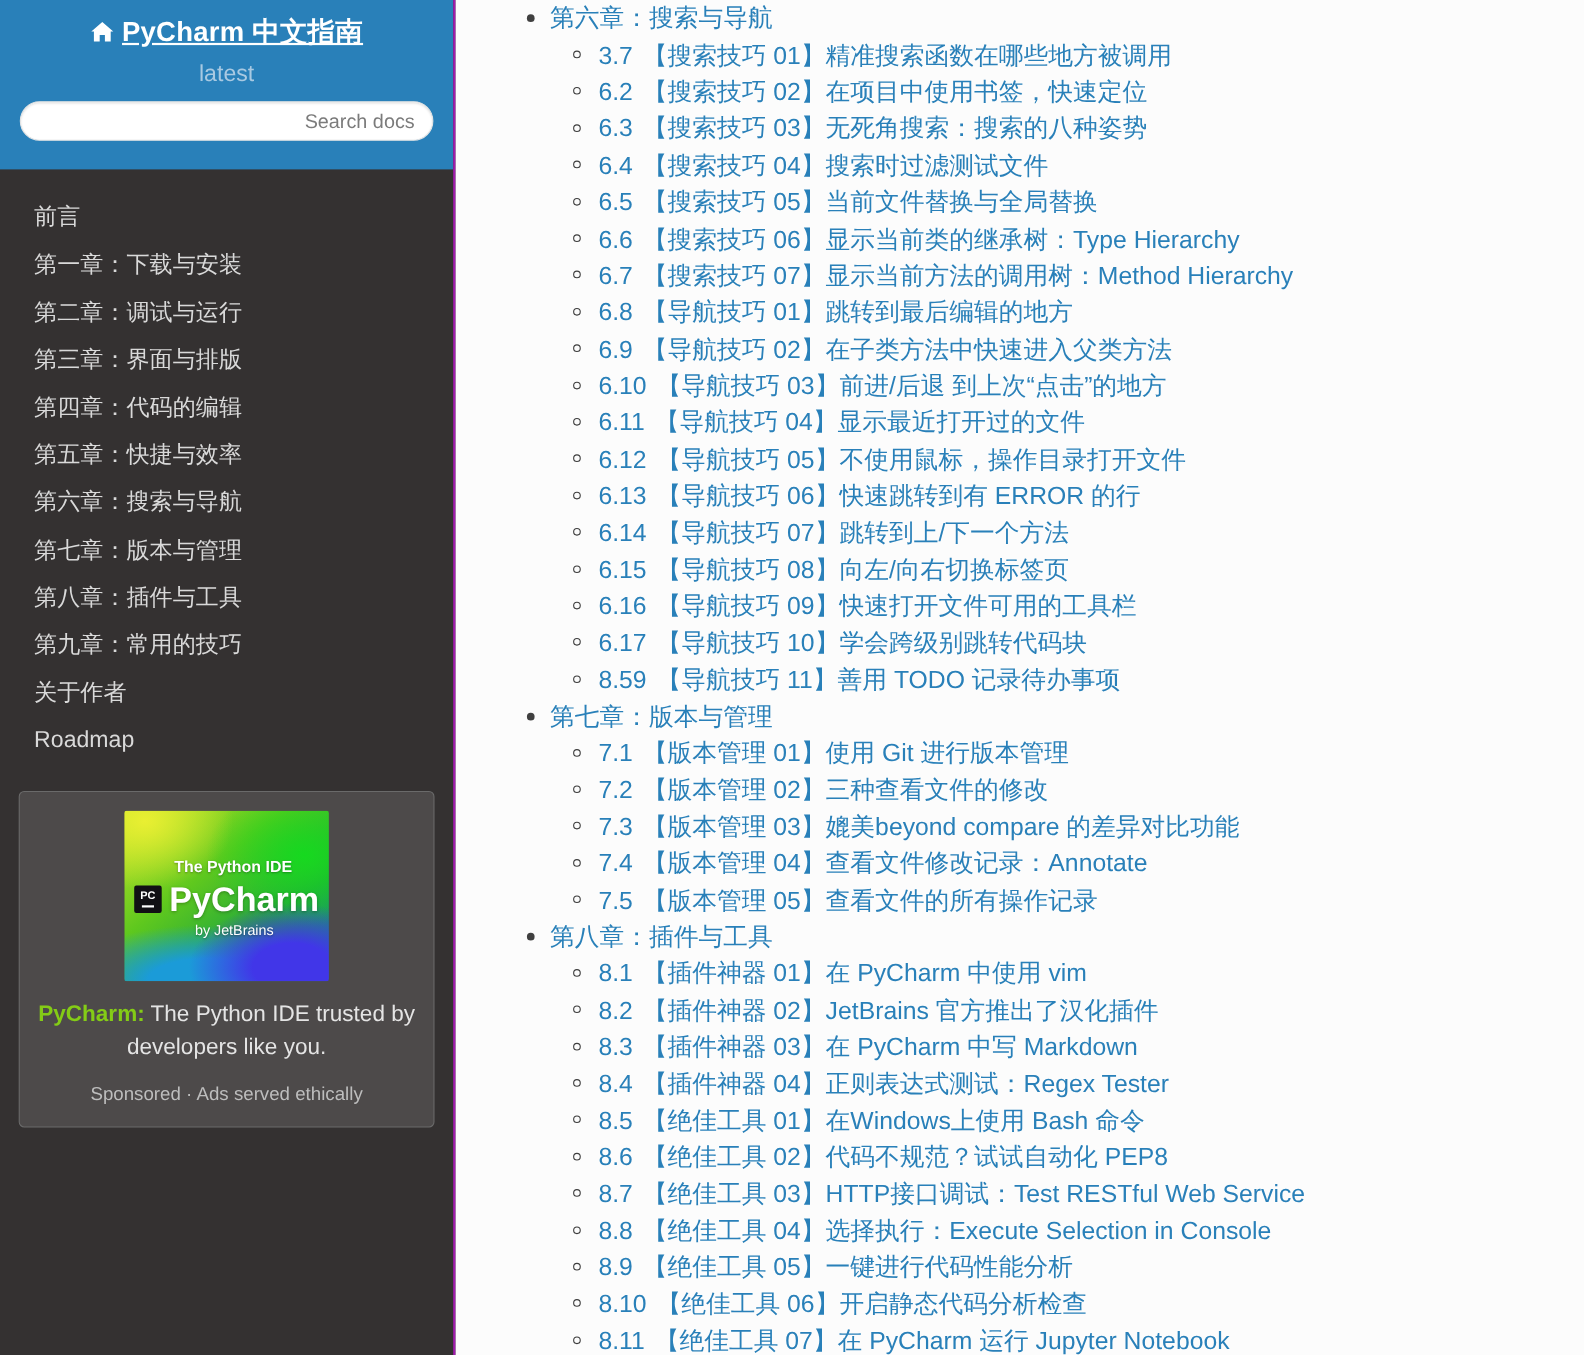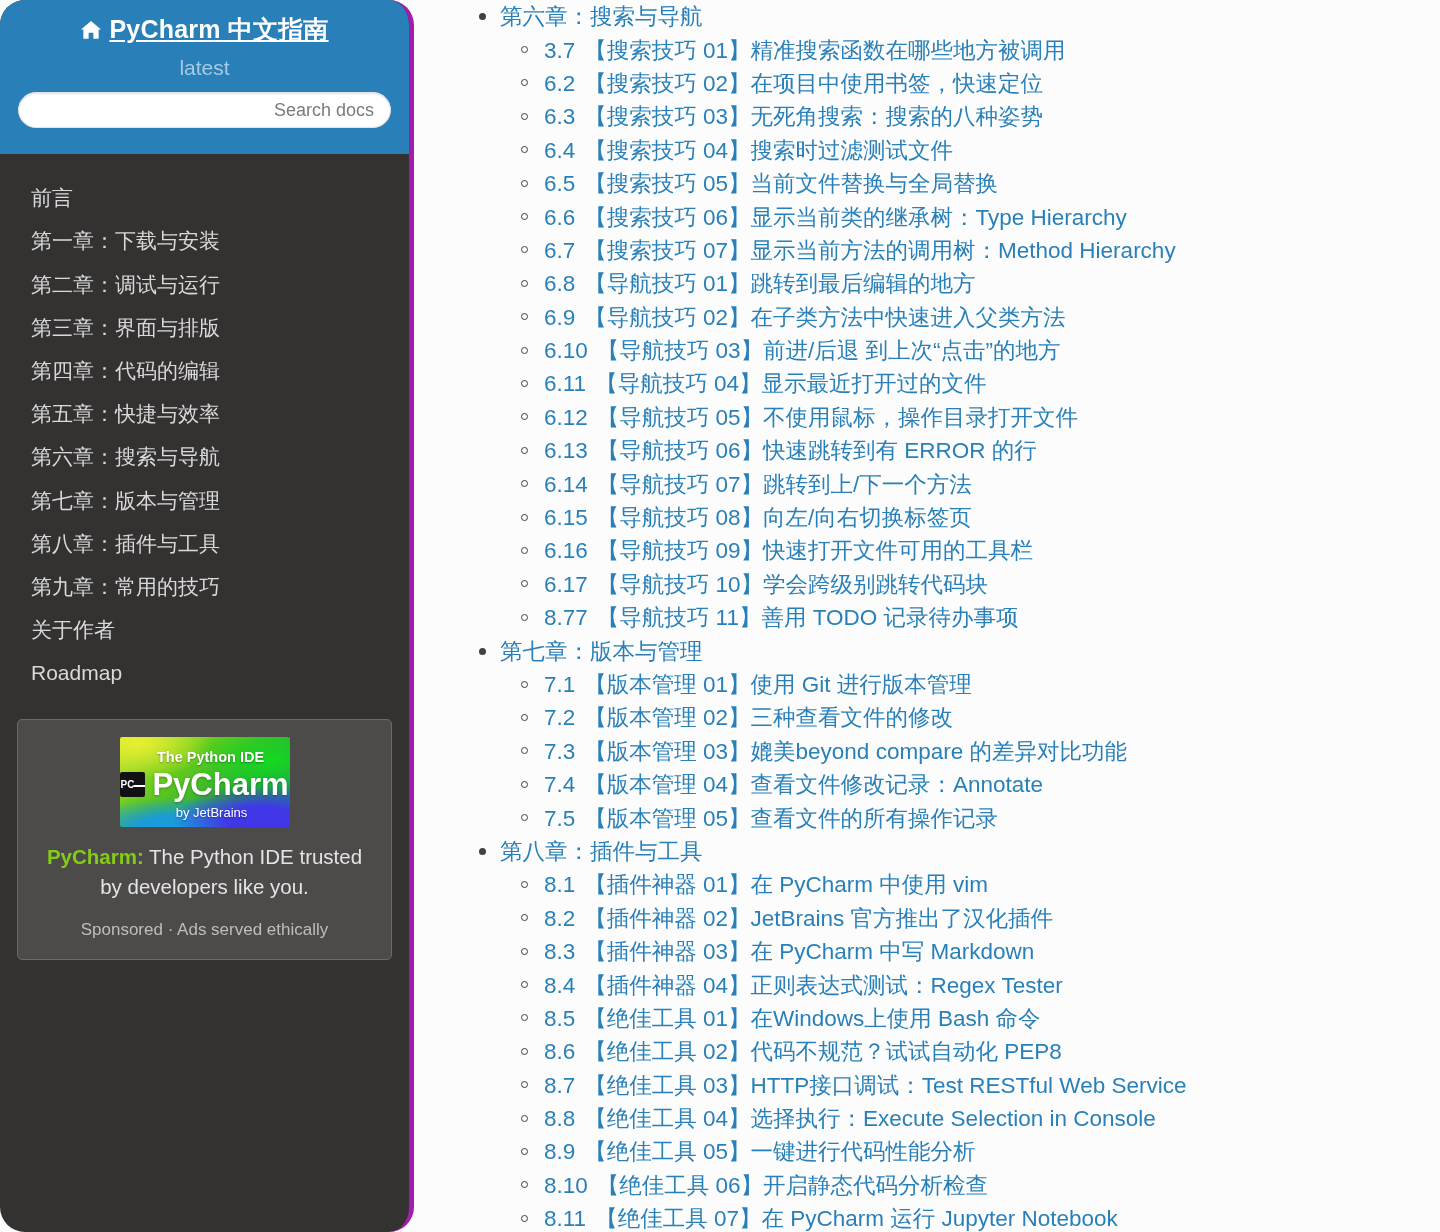--- a/index.html
+++ b/index.html
@@ -19,25 +19,24 @@
     width: 1440px;
     height: 1232px;
   }
 
   
   .sidebar {
     width: 414px;
     min-width: 414px;
     height: 1232px;
     background: #343131;
-    border-right: 5px solid #a21caf;
+    border-right: 2px solid #a21caf;
     box-sizing: border-box;
     overflow: hidden;
     position: relative;
-    border-radius: 25px;
   }
   .sidebar-header {
     background: #2980b9;
     padding: 14px 0 26px 0;
     text-align: center;
   }
   .brand {
     display: block;
     color: #ffffff;
     font-size: 25px;
@@ -100,31 +99,32 @@
     margin: 25px 17px 0 17px;
     border: 1px solid #6a6a6a;
     border-radius: 5px;
     background: #4d4a4a;
     padding: 17px 16px 18px 16px;
     text-align: center;
     box-sizing: border-box;
   }
   .ad-image {
     width: 170px;
-    height: 90px;
+    height: 155px;
     margin: 0 auto;
     border-radius: 2px;
     position: relative;
     overflow: hidden;
     background:
       radial-gradient(ellipse 120% 90% at 82% 92%, #4136e8 0%, #4136e8 16%, rgba(65,54,232,0) 42%),
       radial-gradient(ellipse 130% 60% at 40% 100%, #1b9bd8 0%, #1b9bd8 22%, rgba(27,155,216,0) 55%),
       radial-gradient(ellipse 80% 70% at 88% 26%, #16d91f 0%, rgba(22,217,31,0) 60%),
       radial-gradient(ellipse 70% 65% at 10% 6%, #e9ef32 0%, rgba(233,239,50,0) 62%),
       linear-gradient(142deg, #c6e52a 0%, #5fc81e 38%, #21a83c 68%, #1173b7 100%);
+    padding-left: 16px;
   }
   .ad-img-inner {
     position: absolute;
     inset: 0;
     display: flex;
     flex-direction: column;
     align-items: center;
     justify-content: center;
     padding-top: 4px;
     box-sizing: border-box;
@@ -145,21 +145,21 @@
   .pc-badge {
     width: 25px;
     height: 25px;
     background: #111014;
     border-radius: 2px;
     color: #ffffff;
     font-size: 10px;
     font-weight: bold;
     line-height: 1;
     display: flex;
-    flex-direction: row;
+    flex-direction: column;
     align-items: center;
     justify-content: center;
     margin-right: 7px;
   }
   .pc-badge .pc-underscore {
     display: block;
     width: 11px;
     height: 2px;
     background: #ffffff;
     margin-top: 3px;
@@ -397,21 +397,21 @@
           <li class="section-row">
               <a class="section-link" href="#"><span class="sec-num">6.15</span><span>【导航技巧 08】向左/向右切换标签页</span></a>
             </li>
           <li class="section-row">
               <a class="section-link" href="#"><span class="sec-num">6.16</span><span>【导航技巧 09】快速打开文件可用的工具栏</span></a>
             </li>
           <li class="section-row">
               <a class="section-link" href="#"><span class="sec-num">6.17</span><span>【导航技巧 10】学会跨级别跳转代码块</span></a>
             </li>
           <li class="section-row">
-              <a class="section-link" href="#"><span class="sec-num">8.77</span><span>【导航技巧 11】善用 TODO 记录待办事项</span></a>
+              <a class="section-link" href="#"><span class="sec-num">8.59</span><span>【导航技巧 11】善用 TODO 记录待办事项</span></a>
             </li>
         </ul>
       </li>
 
       <li class="chapter">
         <div class="chapter-row">
           <a class="chapter-link" href="#">第七章：版本与管理</a>
         </div>
         <ul class="sections">
           <li class="section-row">

